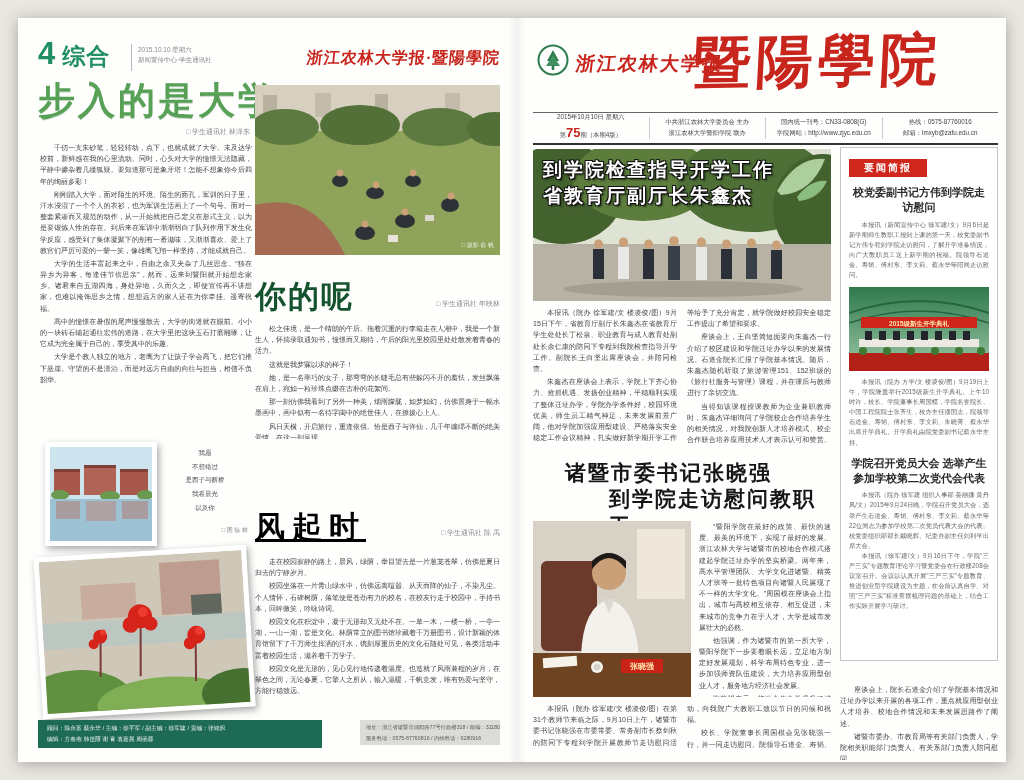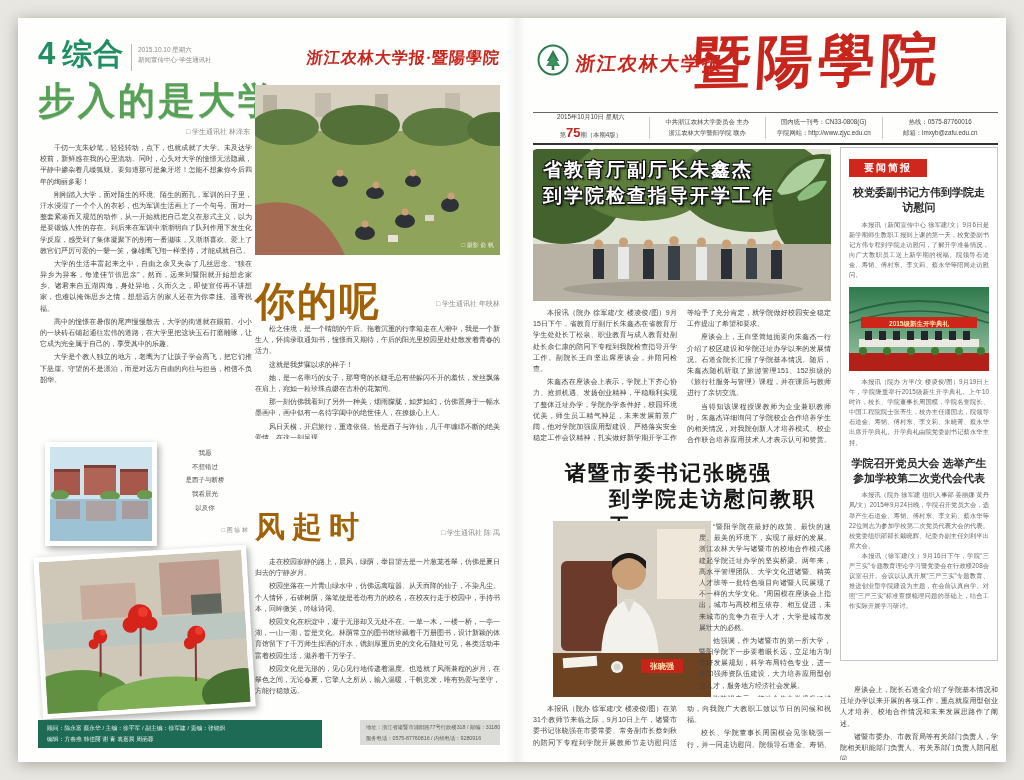--- a/index.html
+++ b/index.html
@@ -5,30 +5,30 @@
   html,body{margin:0;padding:0;}
   body{width:1024px;height:780px;background:#e9e7e2;position:relative;overflow:hidden;
        font-family:"Liberation Sans",sans-serif;-webkit-font-smoothing:antialiased;}
   .sheet{position:absolute;left:18px;top:18px;width:988px;height:744px;background:#fefefd;
          box-shadow:0 2px 14px rgba(60,55,45,.38);}
   .fold{position:absolute;left:508px;top:18px;width:18px;height:744px;
         background:linear-gradient(90deg,rgba(0,0,0,0) 0%,rgba(0,0,0,.05) 50%,rgba(0,0,0,0) 100%);}
   .abs{position:absolute;}
   
   .pageno{font-size:31px;font-weight:900;color:#1f8f63;letter-spacing:1px;line-height:1;}
-  .pageno .sec{font-size:30px;margin-left:6px;}
+  .pageno .sec{font-size:23px;margin-left:6px;}
   .hdr-div{width:1px;height:27px;background:#b9b9b9;}
   .hdr-date{font-size:6.5px;color:#8a8a8a;line-height:1.55;}
   .lp-mast{font-size:16px;font-weight:900;color:#c8251d;text-align:right;letter-spacing:1px;
            transform:skewX(-6deg);font-family:"Liberation Serif",serif;}
   .h-green{font-size:37px;font-weight:900;color:#57a157;letter-spacing:3px;line-height:1;
            text-shadow:0 1px 0 rgba(40,90,40,.25);}
-  .h-blue{font-size:40px;font-weight:900;color:#a16207;letter-spacing:2px;line-height:1;}
-  .h-dark{font-size:30px;font-weight:900;color:#a16207;letter-spacing:7px;line-height:1;
-          font-family:"Liberation Serif",serif;}
+  .h-blue{font-size:31px;font-weight:900;color:#14532d;letter-spacing:2px;line-height:1;}
+  .h-dark{font-size:30px;font-weight:900;color:#000000;letter-spacing:7px;line-height:1;
+          font-family:"Liberation Serif",serif;text-decoration:underline;}
   .byline{font-size:7px;color:#888;text-align:right;}
   .bodytext{font-size:7px;color:#454545;line-height:1.6;text-align:justify;overflow:hidden;}
   .bodytext p{margin:0 0 2px;text-indent:2em;}
   .poem{font-size:6.5px;color:#555;line-height:2.1;text-align:center;overflow:hidden;}
   .poem p{margin:0;}
   .credit{font-size:6px;color:#888;text-align:right;}
   .photo-frame{background:#fff;padding:5px;box-shadow:2px 3px 7px rgba(0,0,0,.35);}
   .cap-overlay{position:absolute;right:6px;bottom:5px;font-size:6px;color:#f4f4ec;opacity:.9;}
   .foot-green{background:#1d6a55;color:#eaf2ec;font-size:5.8px;line-height:1.9;padding:3px 9px;
               overflow:hidden;white-space:nowrap;}
@@ -279,38 +279,38 @@
           <circle cx="5.5" cy="96" r="4.5" fill="#c9a078"></circle>
         </g>
     </g>
     <ellipse cx="150" cy="140" rx="120" ry="8" fill="#8f8a7d" opacity=".5"></ellipse>
   </svg>
   <svg class="abs" style="right:2px;top:2px;" width="62" height="52">
     <path d="M10 40 Q30 5 58 8 Q45 42 14 44 Z" fill="#bfe3b0" opacity=".85"></path>
     <path d="M30 46 Q44 28 60 30 Q52 48 32 50 Z" fill="#9ed492" opacity=".8"></path>
   </svg>
   <div class="lead-h">
+    <div>到学院检查指导开学工作</div>
     <div>省教育厅副厅长朱鑫杰</div>
-    <div>到学院检查指导开学工作</div>
   </div>
 </div>
 
 <div class="abs bodytext cols2" style="left:533px;top:307px;width:298px;height:148px;">
     <p>本报讯（院办 徐军建/文 楼凌俊/图）9月15日下午，省教育厅副厅长朱鑫杰在省教育厅学生处处长丁松泉、职业教育与成人教育处副处长余仁康的陪同下专程到我院检查指导开学工作。副院长王白坚出席座谈会，并陪同检查。</p>
     <p>朱鑫杰在座谈会上表示，学院上下齐心协力、抢抓机遇、发扬创业精神，平稳顺利实现了整体迁址办学，学院办学条件好，校园环境优美，师生员工精气神足，未来发展前景广阔，他对学院加强应用型建设、严格落实安全稳定工作会议精神，扎实做好新学期开学工作等给予了充分肯定，就学院做好校园安全稳定工作提出了希望和要求。</p>
     <p>座谈会上，王白坚简短扼要向朱鑫杰一行介绍了校区建设和学院迁址办学以来的发展情况。石道金院长汇报了学院基本情况。随后，朱鑫杰随机听取了旅游管理151、152班级的《旅行社服务与管理》课程，并在课后与教师进行了亲切交流。</p>
     <p>当得知该课程授课教师为企业兼职教师时，朱鑫杰详细询问了学院校企合作培养学生的相关情况，对我院创新人才培养模式、校企合作联合培养应用技术人才表示认可和赞赏。他表示，省教育厅推荐我院成为浙江省应用型本科高校建设试点高校，希望学院能进一步加强校企合作，培养出更多满足市场需求的应用型人才。</p>
   </div>
 
 <div class="abs" style="left:533px;top:460px;width:298px;">
   <div class="hB" style="margin-left:32px;">诸暨市委书记张晓强</div>
   <div class="hB" style="margin-left:76px;">到学院走访慰问教职工</div>
 </div>
 
-<div class="abs" style="left:533px;top:521px;width:164px;height:176px;margin-left:20px;">
+<div class="abs" style="left:533px;top:521px;width:164px;height:176px;">
   <svg width="158" height="176">
     <rect width="158" height="176" fill="#d8d2c6"></rect>
     <rect x="104" y="8" width="48" height="70" fill="#efe8da"></rect>
     <rect x="8" y="40" width="56" height="90" fill="#6b3a2a" rx="6"></rect>
     <circle cx="76" cy="52" r="17" fill="#c9a078"></circle>
     <path d="M59 48 Q76 26 93 48 L93 40 Q76 24 59 40 Z" fill="#1d1a18"></path>
     <path d="M59 46 Q60 34 76 32 Q92 34 93 46 Q93 38 76 36 Q59 38 59 46" fill="#1d1a18"></path>
     <path d="M48 135 Q50 85 76 78 Q102 85 106 135 Z" fill="#f2f1ec"></path>
     <path d="M70 78 L76 92 L82 78 Z" fill="#dcd9d2"></path>
     <rect y="132" width="158" height="44" fill="#6e4322"></rect>

